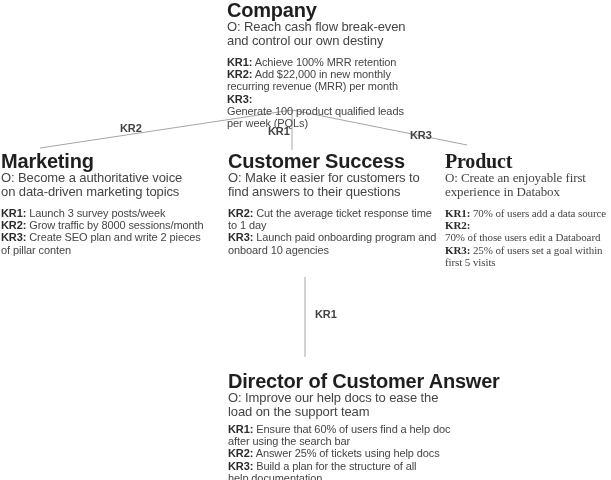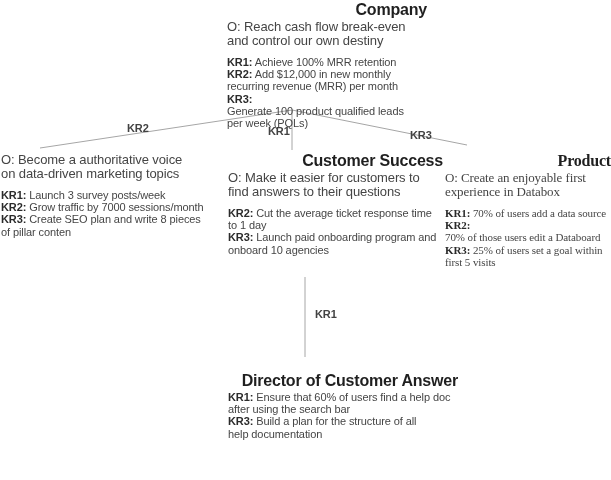--- a/index.html
+++ b/index.html
@@ -13,23 +13,23 @@
   .canvas { position: absolute; left: 0; top: 0; width: 611px; height: 480px; }
 
   svg.connectors {
     position: absolute; left: 0; top: 0;
     pointer-events: none;
   }
   svg.connectors line { stroke: #a6a6a6; stroke-width: 1; }
 
   .node { position: absolute; }
   .node-title {
-    font-size: 16px; line-height: 16px; font-weight: 700;
+    font-size: 20px; line-height: 16px; font-weight: 700;
     color: #1f1f1f; margin: 0 0 2px 0;
-    letter-spacing: -0.2px; white-space: nowrap; text-align: right;
+    letter-spacing: -0.2px; white-space: nowrap;
   }
   .objective {
     font-size: 13px; line-height: 14px; color: #454545;
     margin: 0 0 8px 0; white-space: pre; letter-spacing: -0.1px;
   }
   .kr {
     font-size: 11px; line-height: 12.2px; color: #454545;
     letter-spacing: -0.1px;
   }
   .kr-label { color: #2b2b2b; font-weight: 700; }
@@ -40,21 +40,21 @@
   #node-customer-success { left: 228px; top: 153px; width: 215px; }
   #node-product          { left: 445px; top: 153px; width: 166px; font-family: Liberation Serif, serif; }
   #node-director         { left: 228px; top: 373px; width: 230px; }
   #node-director .objective { margin-bottom: 4px; }
 
   .edge-label {
     position: absolute;
     font-size: 11px; font-weight: 700; color: #424242;
     letter-spacing: -0.1px;
   }
-  #edge-label-kr2        { left: 127px; top: 122px; }
+  #edge-label-kr2        { left: 120px; top: 122px; }
   #edge-label-kr1-top    { left: 268px; top: 125px; }
   #edge-label-kr3        { left: 410px; top: 129px; }
   #edge-label-kr1-bottom { left: 315px; top: 308px; }
 </style>
 </head>
 <body>
 
 <div class="canvas">
 
   <svg class="connectors" width="611" height="480">
@@ -68,34 +68,35 @@
   <div class="edge-label" id="edge-label-kr1-top">KR1</div>
   <div class="edge-label" id="edge-label-kr3">KR3</div>
   <div class="edge-label" id="edge-label-kr1-bottom">KR1</div>
 
   <div class="node" id="node-company">
     <h2 class="node-title">Company</h2>
     <p class="objective">O: Reach cash flow break-even
 and control our own destiny</p>
     <div class="krs">
       <div class="kr"><b class="kr-label">KR1:</b> <span class="kr-text">Achieve 100% MRR retention</span></div>
-      <div class="kr"><b class="kr-label">KR2:</b> <span class="kr-text">Add $12,000 in new monthly
+      <div class="kr"><b class="kr-label">KR2:</b> <span class="kr-text">Add $22,000 in new monthly
 recurring revenue (MRR) per month</span></div>
       <div class="kr"><b class="kr-label">KR3:</b> <span class="kr-text">Generate 100 product qualified leads
 per week (PQLs)</span></div>
     </div>
   </div>
 
   <div class="node" id="node-marketing">
+    <h2 class="node-title">Marketing</h2>
     <p class="objective">O: Become a authoritative voice
 on data-driven marketing topics</p>
     <div class="krs">
       <div class="kr"><b class="kr-label">KR1:</b> <span class="kr-text">Launch 3 survey posts/week</span></div>
-      <div class="kr"><b class="kr-label">KR2:</b> <span class="kr-text">Grow traffic by 7000 sessions/month</span></div>
-      <div class="kr"><b class="kr-label">KR3:</b> <span class="kr-text">Create SEO plan and write 8 pieces
+      <div class="kr"><b class="kr-label">KR2:</b> <span class="kr-text">Grow traffic by 8000 sessions/month</span></div>
+      <div class="kr"><b class="kr-label">KR3:</b> <span class="kr-text">Create SEO plan and write 2 pieces
 of pillar conten</span></div>
     </div>
   </div>
 
   <div class="node" id="node-customer-success">
     <h2 class="node-title">Customer Success</h2>
     <p class="objective">O: Make it easier for customers to
 find answers to their questions</p>
     <div class="krs">
       <div class="kr"><b class="kr-label">KR2:</b> <span class="kr-text">Cut the average ticket response time
@@ -112,21 +113,24 @@
     <div class="krs">
       <div class="kr"><b class="kr-label">KR1:</b> <span class="kr-text">70% of users add a data source</span></div>
       <div class="kr"><b class="kr-label">KR2:</b> <span class="kr-text">70% of those users edit a Databoard</span></div>
       <div class="kr"><b class="kr-label">KR3:</b> <span class="kr-text">25% of users set a goal within
 first 5 visits</span></div>
     </div>
   </div>
 
   <div class="node" id="node-director">
     <h2 class="node-title">Director of Customer Answer</h2>
+    <p class="objective">O: Improve our help docs to ease the
+load on the support team</p>
     <div class="krs">
       <div class="kr"><b class="kr-label">KR1:</b> <span class="kr-text">Ensure that 60% of users find a help doc
 after using the search bar</span></div>
+      <div class="kr"><b class="kr-label">KR2:</b> <span class="kr-text">Answer 25% of tickets using help docs</span></div>
       <div class="kr"><b class="kr-label">KR3:</b> <span class="kr-text">Build a plan for the structure of all
 help documentation</span></div>
     </div>
   </div>
 
 </div>
 
 </body></html>

